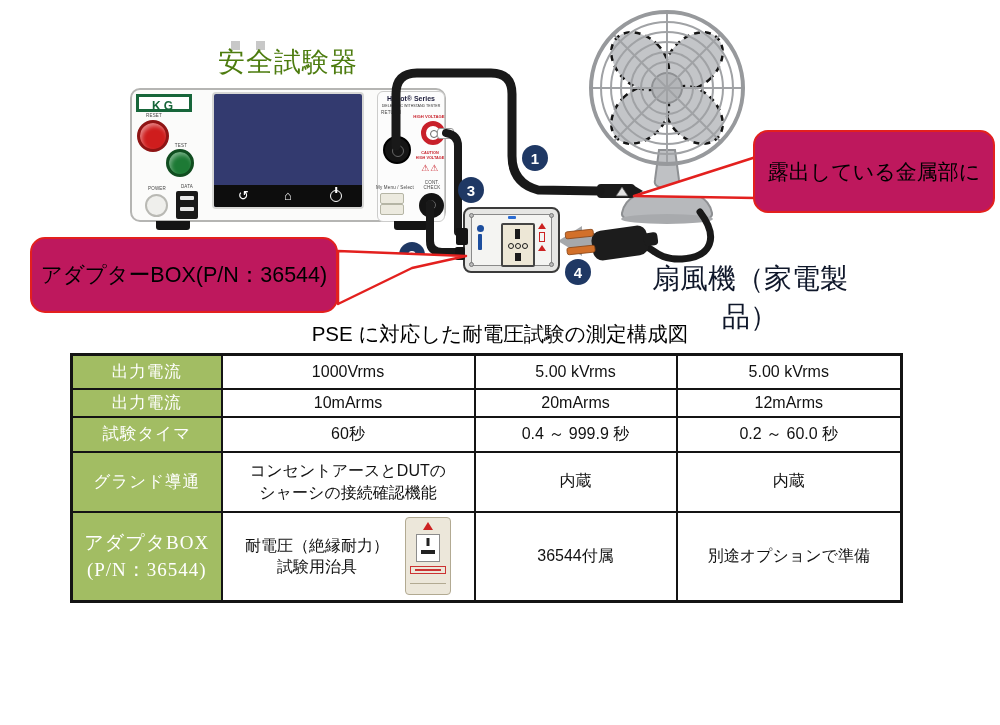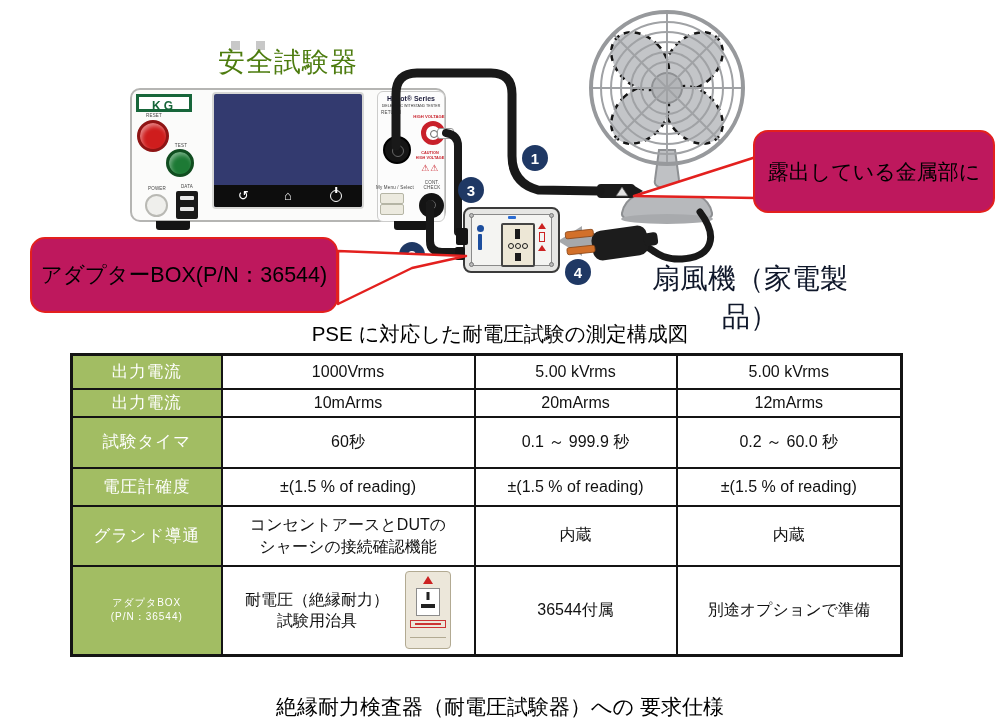--- a/index.html
+++ b/index.html
@@ -266,21 +266,20 @@
   <div class="abs callout" style="left:753px;top:130px;width:242px;height:83px;">
     <span class="ln" style="font-size:21px;">露出している金属部に</span>
   </div>
 
   <div class="abs gsq" style="left:231px;top:41px;"></div>
   <div class="abs gsq" style="left:256px;top:41px;"></div>
   <div class="abs title ctr" style="left:198px;top:44px;width:180px;">安全試験器</div>
   <div class="abs fan-label ctr" style="left:638px;top:260px;width:224px;">扇風機（家電製品）</div>
 
   <div class="abs caption ctr" style="left:0;top:320px;width:1000px;">PSE に対応した耐電圧試験の測定構成図</div>
-  <div class="abs caption ctr" style="left:0;top:693px;width:1000px;font-size:21px;">絶縁耐力検査器（耐電圧試験器）への 要求仕様</div>
 
   <table class="spec">
     <colgroup>
         <col style="width:150px">
         <col style="width:253px">
         <col style="width:202px">
         <col style="width:225px">
       </colgroup>
     <tbody>
       <tr style="height:34px;">
@@ -288,43 +287,37 @@
         <td class="dcell">1000Vrms</td>
         <td class="dcell">5.00 kVrms</td>
         <td class="dcell">5.00 kVrms</td>
       </tr>
       <tr style="height:17px;">
         <td class="gcell">出力電流</td>
         <td class="dcell">10mArms</td>
         <td class="dcell">20mArms</td>
         <td class="dcell">12mArms</td>
       </tr>
-      <tr style="height:51px;">
+      <tr style="height:35px;">
         <td class="gcell">試験タイマ</td>
         <td class="dcell">60秒</td>
-        <td class="dcell">0.1 ～ 999.9 秒</td>
+        <td class="dcell">0.4 ～ 999.9 秒</td>
         <td class="dcell">0.2 ～ 60.0 秒</td>
-      </tr>
-      <tr style="height:38px;">
-        <td class="gcell">電圧計確度</td>
-        <td class="dcell">±(1.5 % of reading)</td>
-        <td class="dcell">±(1.5 % of reading)</td>
-        <td class="dcell">±(1.5 % of reading)</td>
       </tr>
       <tr style="height:60px;">
         <td class="gcell">グランド導通</td>
         <td class="dcell cell2line">
           <span>コンセントアースとDUTの</span><br>
           <span>シャーシの接続確認機能</span>
         </td>
         <td class="dcell">内蔵</td>
         <td class="dcell">内蔵</td>
       </tr>
       <tr style="height:90px;">
-        <td class="gcell" style="font-size:10px;line-height:1.45;">
+        <td class="gcell" style="font-size:19px;line-height:1.45;font-family:Liberation Serif, serif;">
           <span>アダプタBOX</span><br>
           <span>(P/N：36544)</span>
         </td>
         <td class="dcell">
           <div class="jigcell">
             <div class="cell2line" style="font-size:16px;">
               <span>耐電圧（絶縁耐力）</span><br>
               <span>試験用治具</span>
             </div>
             <div class="mini">

